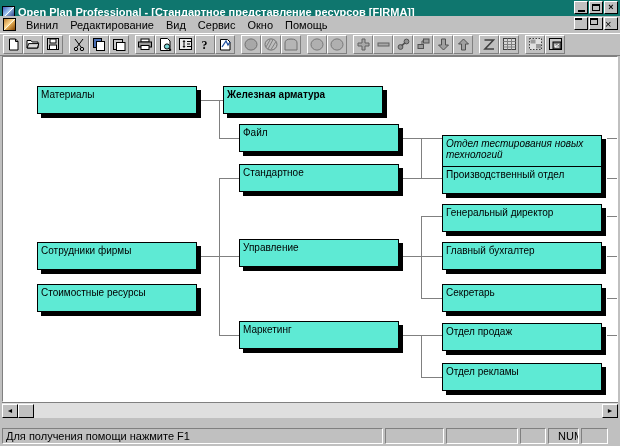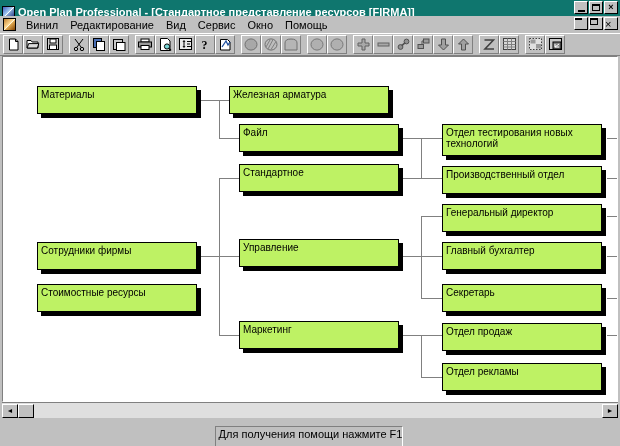--- a/index.html
+++ b/index.html
@@ -88,21 +88,21 @@
   .client{
     position:absolute;left:2px;top:56px;width:616px;height:346px;
     background:#ffffff;
     border-top:1px solid #808080;border-left:1px solid #808080;
     border-right:1px solid #ffffff;border-bottom:1px solid #ffffff;
     box-sizing:border-box;overflow:hidden;
   }
   .canvas{position:absolute;left:0;top:0;width:614px;height:344px;}
 
   .node{
-    position:absolute;background:#bef264;
+    position:absolute;background:#5eead4;
     border:1px solid #000000;box-sizing:border-box;
     box-shadow:4px 4px 0 0 #000000;
     padding:2px 0 0 3px;
     font-size:10px;color:#000;line-height:11px;
     overflow:hidden;
   }
   .node.two{line-height:11px;}
 
   .ln{position:absolute;background:#808080;}
   .ln.h{height:1px;}
@@ -129,21 +129,20 @@
     border-top:1px solid #ffffff;border-left:1px solid #ffffff;
     border-right:1px solid #000000;border-bottom:1px solid #000000;
     box-sizing:border-box;
   }
 
   
   .statusbar{
     position:absolute;left:0;top:424px;width:620px;height:22px;
     background:#c0c0c0;display:flex;align-items:center;padding:2px 2px 0 2px;
     box-sizing:border-box;
-    flex-direction:column;
   }
   .sbpanel{
     height:16px;box-sizing:border-box;
     border-top:1px solid #808080;border-left:1px solid #808080;
     border-right:1px solid #ffffff;border-bottom:1px solid #ffffff;
     background:#c0c0c0;font-size:11px;color:#000;
     padding:1px 0 0 3px;white-space:nowrap;overflow:hidden;
     margin-right:2px;
   }
   .sb-main{flex:0 0 381px;}
@@ -416,25 +415,25 @@
 
       <div class="ln h" style="left:604px;top:81px;width:10px;"></div>
       <div class="ln h" style="left:604px;top:121px;width:10px;"></div>
       <div class="ln h" style="left:604px;top:159px;width:10px;"></div>
       <div class="ln h" style="left:604px;top:199px;width:10px;"></div>
       <div class="ln h" style="left:604px;top:241px;width:10px;"></div>
       <div class="ln h" style="left:604px;top:278px;width:10px;"></div>
 
       <div class="node" style="left:34px;top:29px;width:160px;height:28px;">Материалы</div>
 
-      <div class="node" style="left:226px;top:29px;width:160px;height:28px;">Железная арматура</div>
+      <div class="node" style="left:220px;top:29px;width:160px;height:28px;font-weight:bold;">Железная арматура</div>
 
       <div class="node" style="left:236px;top:67px;width:160px;height:28px;">Файл</div>
 
-      <div class="node two" style="left:439px;top:67px;width:160px;height:32px;">Отдел тестирования новых технологий</div>
+      <div class="node two" style="left:439px;top:78px;width:160px;height:32px;font-style:italic;">Отдел тестирования новых технологий</div>
 
       <div class="node" style="left:236px;top:107px;width:160px;height:28px;">Стандартное</div>
 
       <div class="node" style="left:439px;top:109px;width:160px;height:28px;">Производственный отдел</div>
 
       <div class="node" style="left:439px;top:147px;width:160px;height:28px;">Генеральный директор</div>
 
       <div class="node" style="left:34px;top:185px;width:160px;height:28px;">Сотрудники фирмы</div>
 
       <div class="node" style="left:236px;top:182px;width:160px;height:28px;">Управление</div>

